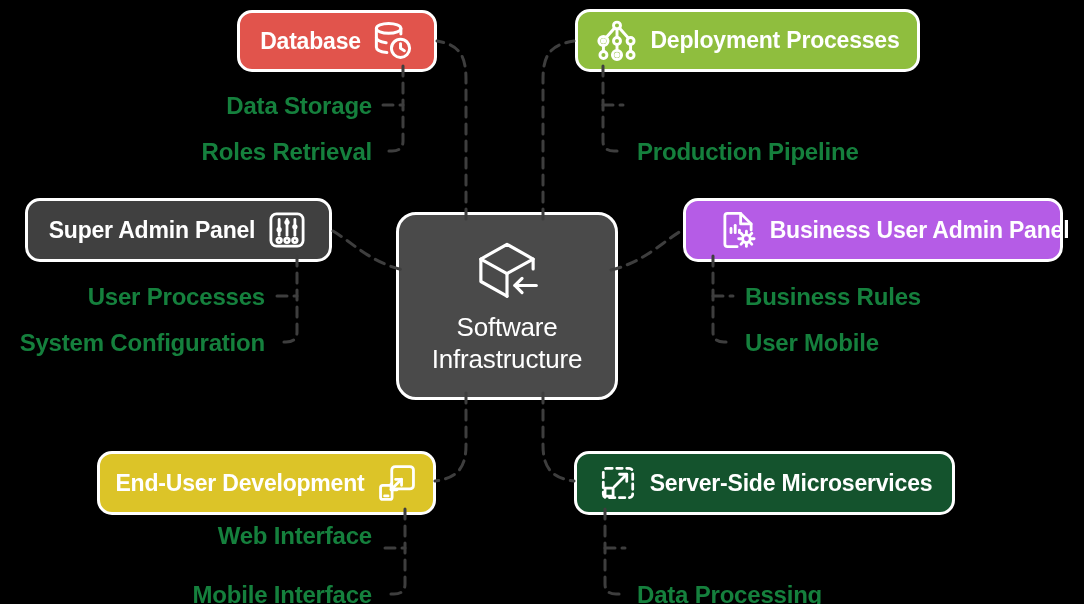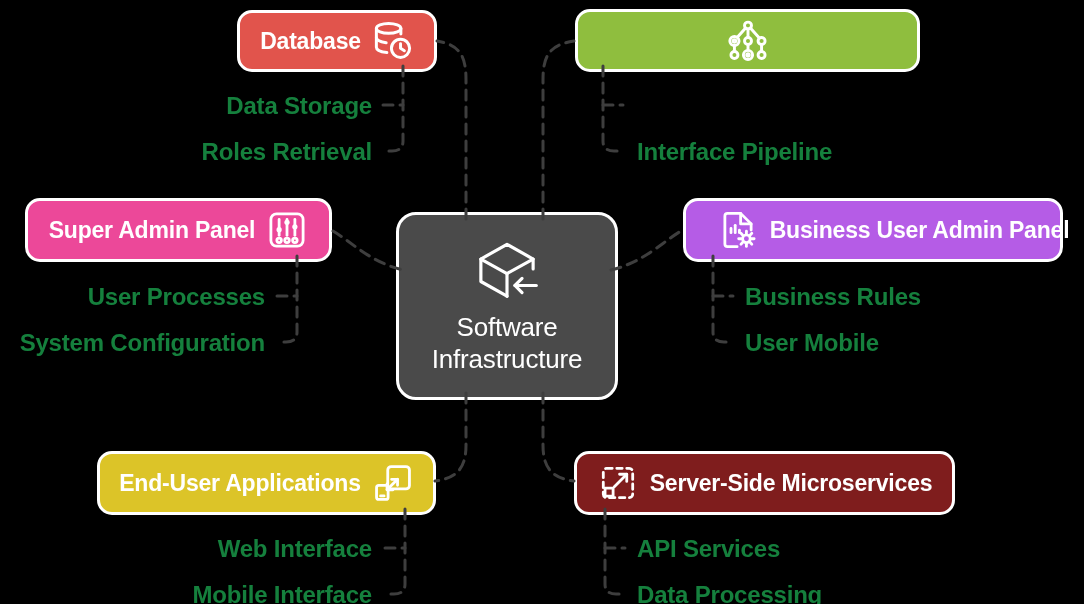--- a/index.html
+++ b/index.html
@@ -25,39 +25,38 @@
   .center-label{color:#fff;font-size:26px;font-weight:500;line-height:32px;text-align:center;
         width:180px;letter-spacing:-0.2px;}
   
   .leaves{position:absolute;left:0;top:0;width:100%;height:100%;z-index:1;}
   .leaf{position:absolute;font-size:24px;font-weight:700;letter-spacing:-0.2px;
         line-height:27px;white-space:nowrap;}
   .l-ds{right:712px;top:92px;}   .l-dr{right:712px;top:138px;}
   .l-dp{left:637px;top:92px;}    .l-pp{left:637px;top:138px;}
   .l-um{right:819px;top:283px;}  .l-sc{right:819px;top:329px;}
   .l-br{left:745px;top:283px;}   .l-ur{left:745px;top:329px;}
-  .l-wi{right:712px;top:535px;text-align:right;}  .l-mi{right:712px;top:581px;}
+  .l-wi{right:712px;top:522px;text-align:right;}  .l-mi{right:712px;top:581px;}
   .l-as{left:637px;top:535px;}   .l-dpr{left:637px;top:581px;}
 </style>
 </head>
 <body>
 
 <div class="stage" style="background-color: rgb(0, 0, 0);">
 
   <div class="leaves" style="color: #15803d;">
     <div class="leaf l-ds">Data Storage</div>
     <div class="leaf l-dr">Roles Retrieval</div>
-    <div class="leaf l-pp">Interface Pipeline</div>
+    <div class="leaf l-pp">Production Pipeline</div>
     <div class="leaf l-um">User Processes</div>
     <div class="leaf l-sc">System Configuration</div>
     <div class="leaf l-br">Business Rules</div>
     <div class="leaf l-ur">User Mobile</div>
     <div class="leaf l-wi">Web Interface</div>
     <div class="leaf l-mi">Mobile Interface</div>
-    <div class="leaf l-as">API Services</div>
     <div class="leaf l-dpr">Data Processing</div>
   </div>
 
   <div class="pill n-database" style="background-color: rgb(225, 84, 76);">
     <span>Database</span>
     <svg width="42" height="42" viewBox="0 0 24 24" fill="none" stroke="#fff" stroke-width="1.7" stroke-linecap="round" stroke-linejoin="round">
       <ellipse cx="9.5" cy="4.8" rx="7" ry="2.8"></ellipse>
       <path d="M2.5 4.8v10.8c0 1.5 2.6 2.7 6 3"></path>
       <path d="M16.5 4.8v3.2"></path>
       <path d="M2.5 10.2c0 1.3 2.3 2.4 5.6 2.8"></path>
@@ -77,23 +76,24 @@
       <circle cx="12" cy="19.6" r="2.5"></circle>
         <circle cx="12" cy="19.6" r="0.7"></circle>
       <circle cx="19.4" cy="19.6" r="1.9"></circle>
       <path d="M12 5.5v4.6"></path>
       <path d="M10.7 4.9 6.2 10"></path>
       <path d="M13.3 4.9l4.5 5.1"></path>
       <path d="M4.6 14.5v3.2"></path>
       <path d="M12 13.9v3.2"></path>
       <path d="M19.4 13.9v3.8"></path>
     </svg>
+    <span>Deployment Processes</span>
   </div>
 
-  <div class="pill n-superadmin" style="background-color: #ec4899;">
+  <div class="pill n-superadmin" style="background-color: #404040;">
     <span>Super Admin Panel</span>
     <svg width="42" height="42" viewBox="0 0 24 24" fill="none" stroke="#fff" stroke-width="1.6" stroke-linecap="round" stroke-linejoin="round">
       <rect x="2.8" y="2.8" width="18.4" height="18.4" rx="3.2"></rect>
       <path d="M7.5 6v9"></path>
         <path d="M12 6v9"></path>
         <path d="M16.5 6v9"></path>
       <circle cx="7.5" cy="11.8" r="1.5" fill="#fff" stroke="none"></circle>
       <circle cx="12" cy="7.6" r="1.5" fill="#fff" stroke="none"></circle>
       <circle cx="16.5" cy="10.2" r="1.5" fill="#fff" stroke="none"></circle>
       <circle cx="7.5" cy="17.9" r="1.3"></circle>
@@ -116,32 +116,32 @@
       <path d="M19 19.2l.9.9"></path>
         <path d="M16.8 20.1v1.3"></path>
         <path d="M14.6 19.2l-.9.9"></path>
       <path d="M13.7 17h-1.3"></path>
         <path d="M14.6 14.8l-.9-.9"></path>
     </svg>
     <span>Business User Admin Panel</span>
   </div>
 
   <div class="pill n-enduser" style="background-color: rgb(220, 196, 40);">
-    <span>End-User Applications</span>
+    <span>End-User Development</span>
     <svg width="42" height="42" viewBox="0 0 24 24" fill="none" stroke="#fff" stroke-width="1.6" stroke-linecap="round" stroke-linejoin="round">
       <rect x="9" y="2.6" width="12.4" height="12.8" rx="2"></rect>
       <rect x="2.6" y="13.4" width="6.6" height="8" rx="1.3"></rect>
       <path d="M4.9 19.4h2"></path>
       <path d="M8.6 15.9l6-6"></path>
       <path d="M11.2 9.9h3.4v3.4"></path>
       <path d="M12 15.9H8.6v-3.4"></path>
     </svg>
   </div>
 
-  <div class="pill n-server" style="background-color: #7f1d1d;">
+  <div class="pill n-server" style="background-color: #14532d;">
     <svg width="42" height="42" viewBox="0 0 24 24" fill="none" stroke="#fff" stroke-width="1.6" stroke-linecap="round" stroke-linejoin="round">
       <rect x="3.6" y="3.6" width="16.8" height="16.8" rx="2" stroke-dasharray="3.1 2.6"></rect>
       <rect x="4.6" y="14.9" width="4.6" height="4.6"></rect>
       <path d="M9.9 14.1 17 7"></path>
       <path d="M12.9 7H17v4.1"></path>
     </svg>
     <span>Server-Side Microservices</span>
   </div>
 
   <div class="center-node" style="background-color: rgb(74, 74, 74);">

